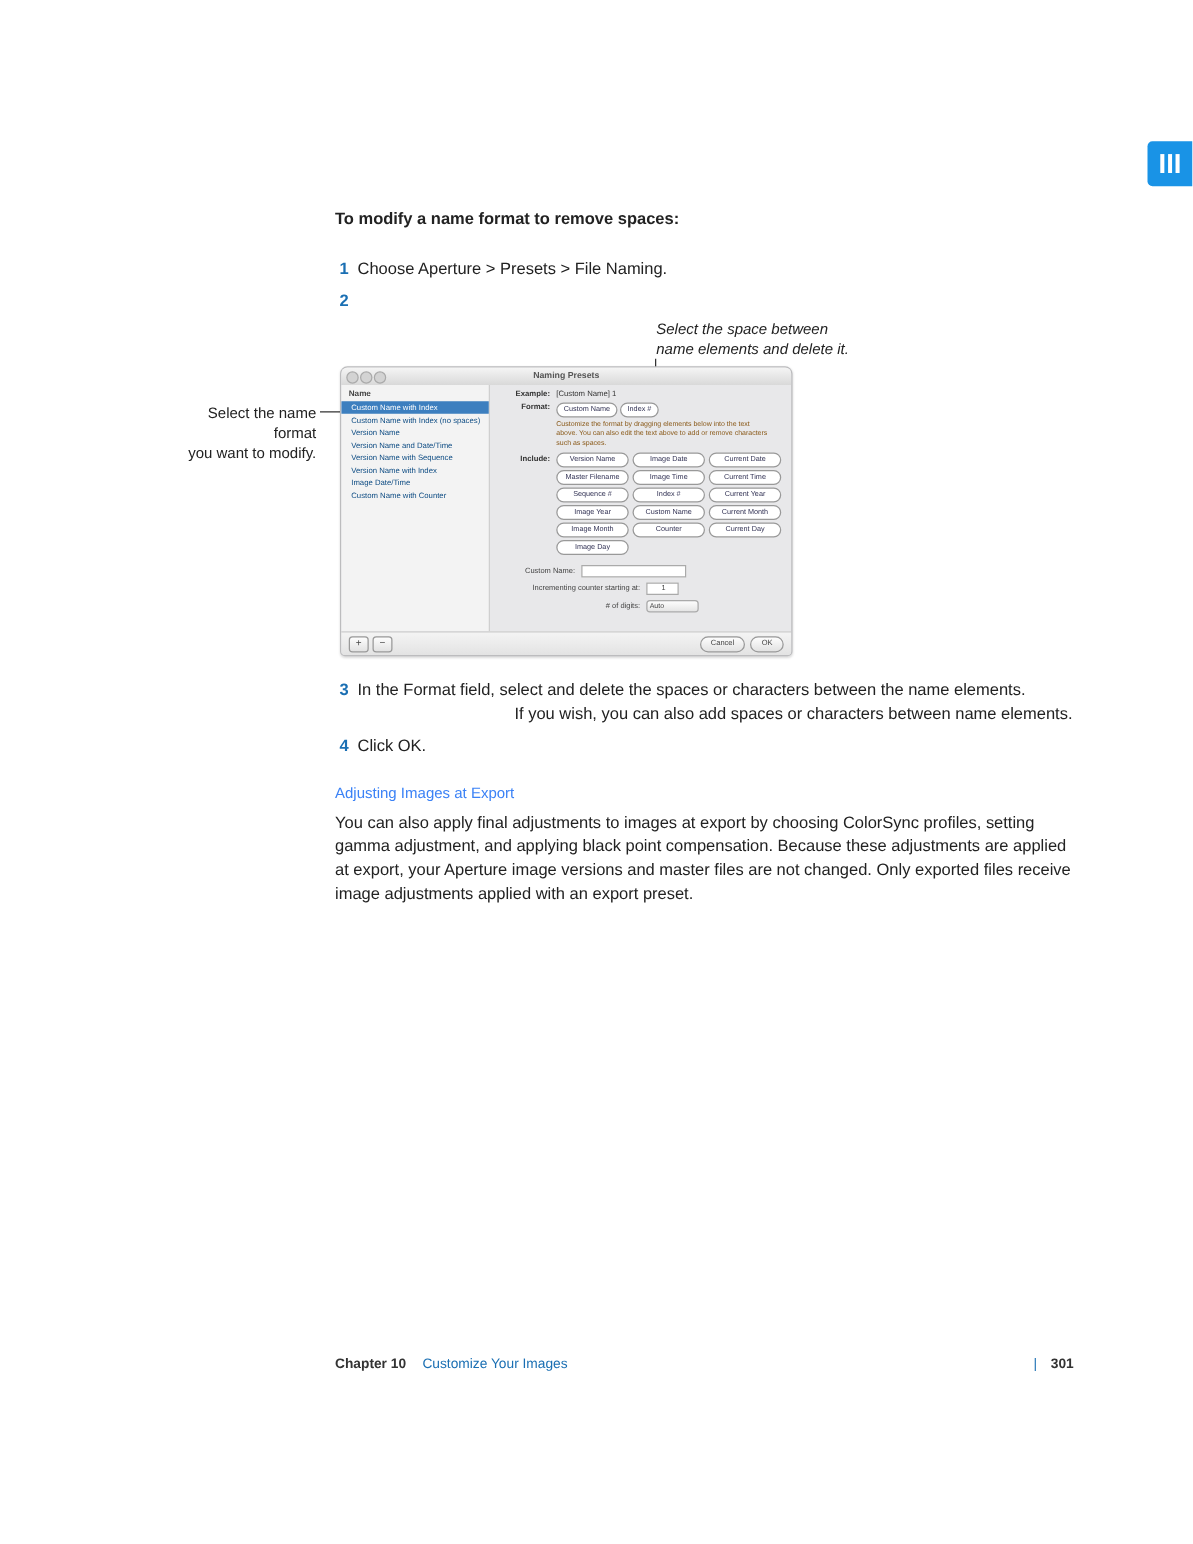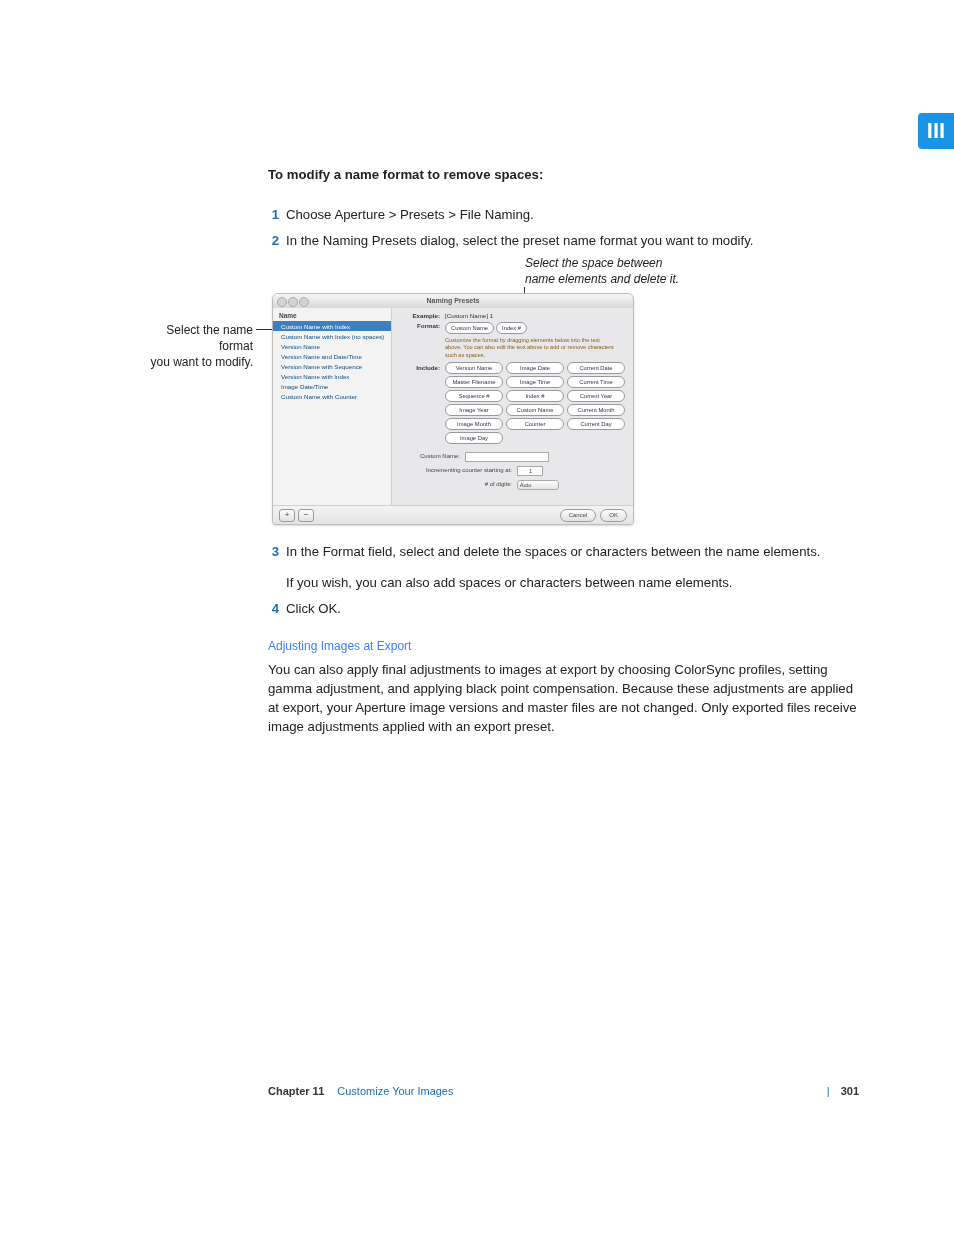--- a/index.html
+++ b/index.html
@@ -55,22 +55,23 @@
   }
   ol.steps > li .num {
     position: absolute;
     left: -13px;
     width: 24px;
     text-align: right;
     color: #1a6fb3;
     font-weight: 700;
   }
   .step-sub {
-    margin-top: 12px;
+    margin-top: 0;
     margin-bottom: 6px;
+    text-align: right;
   }
 
   
   .figure-area {
     position: absolute;
     left: 130px;
     top: 247px;
     width: 730px;
     height: 290px;
   }
@@ -307,21 +308,21 @@
 </style>
 </head>
 <body>
 
 <div class="thumb-tab">III</div>
 
 <div class="content">
   <div class="procedure-title">To modify a name format to remove spaces:</div>
   <ol class="steps">
     <li><span class="num">1</span><span>Choose Aperture &gt; Presets &gt; File Naming.</span></li>
-    <li><span class="num">2</span><span>In the Naming Presets dialog, select the preset name format you want to modify.</span></li>
+    <li><span class="num">2</span></li>
   </ol>
 </div>
 
 <div class="figure-area">
   <div class="callout-right">
     <div>Select the space between</div>
     <div>name elements and delete it.</div>
   </div>
   <div class="callout-line-top"></div>
 
@@ -419,20 +420,20 @@
     </li>
     <li><span class="num">4</span><span>Click OK.</span></li>
   </ol>
 
   <div class="section-heading">Adjusting Images at Export</div>
   <div class="body-para">You can also apply final adjustments to images at export by choosing ColorSync profiles, setting gamma adjustment, and applying black point compensation. Because these adjustments are applied at export, your Aperture image versions and master files are not changed. Only exported files receive image adjustments applied with an export preset.</div>
 </div>
 
 <div class="page-footer">
   <span class="left-chunk">
-    <span class="chap">Chapter 11</span>
+    <span class="chap">Chapter 10</span>
     <span class="title">Customize Your Images</span>
   </span>
   <span class="right-chunk">
     <span class="bar">|</span>
     <span>301</span>
   </span>
 </div>
 
 </body></html>

